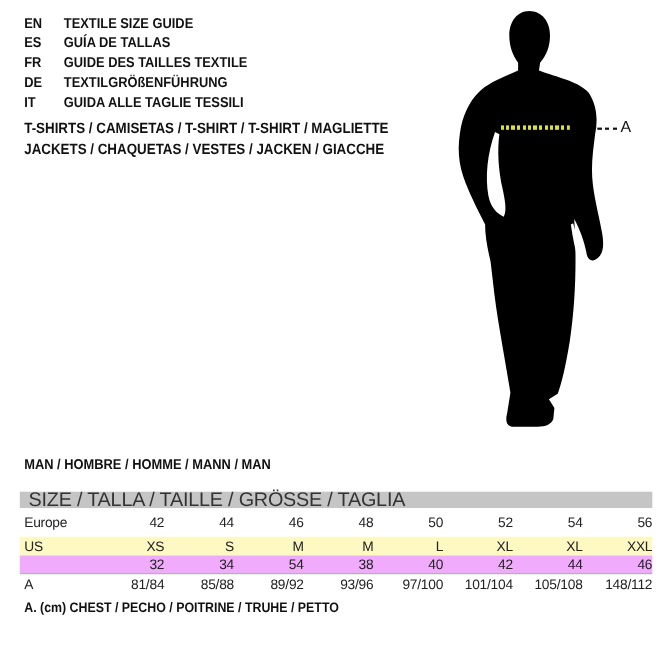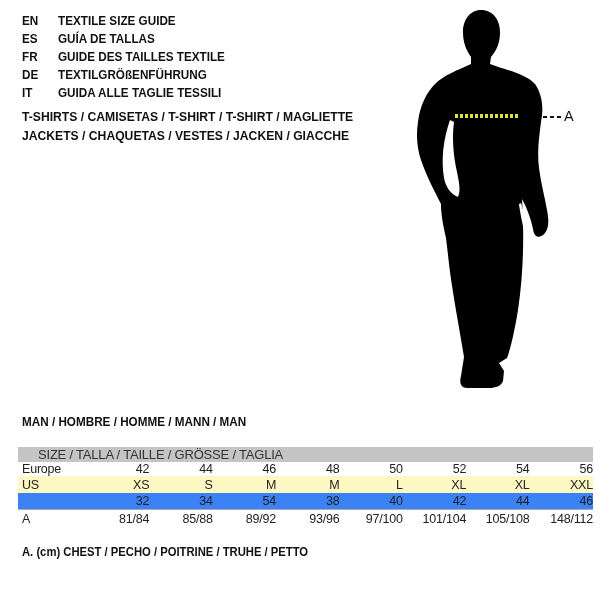--- a/index.html
+++ b/index.html
@@ -47,33 +47,33 @@
     transform:scaleX(0.9);transform-origin:0 0;
     white-space:nowrap;
   }
   
   .size-table{
     position:absolute;left:18px;top:447px;width:575px;
     font-size:12.5px;color:#222;
   }
   .t-header{
     height:15px;background:#c5c5c5;color:#333;
-    display:flex;align-items:center;padding-left:20px;box-sizing:border-box;
-    font-size:13px;letter-spacing:-0.2px;
+    display:flex;align-items:center;padding-left:8px;box-sizing:border-box;
+    font-size:18px;letter-spacing:-0.2px;
   }
   .t-row{
     display:grid;
     grid-template-columns:68px repeat(8,1fr);
     align-items:center;
   }
   .t-row .cell{text-align:right;letter-spacing:-0.2px;}
   .t-row .cell.label{text-align:left;padding-left:4px;}
-  .row-europe{height:14px;background:#ffffff;}
+  .row-europe{height:26px;background:#ffffff;}
   .row-us{height:17px;background:#fef9c3;}
-  .row-num{height:16px;background:#3b82f6;gap:24px;}
+  .row-num{height:16px;background:#f0abfc;gap:24px;}
   .row-a{height:18px;background:#ffffff;border-top:1px solid #aaa;}
   
   .footnote{
     position:absolute;left:22px;top:545px;
     font-size:12.5px;font-weight:bold;
     transform:scaleX(0.9);transform-origin:0 0;
     white-space:nowrap;
   }
 </style>
 </head>

